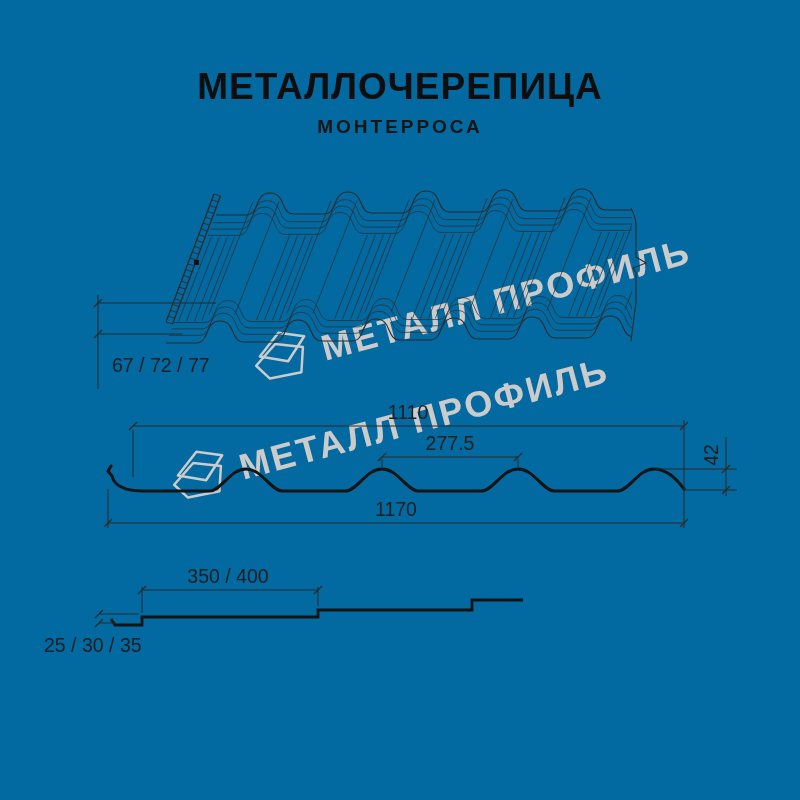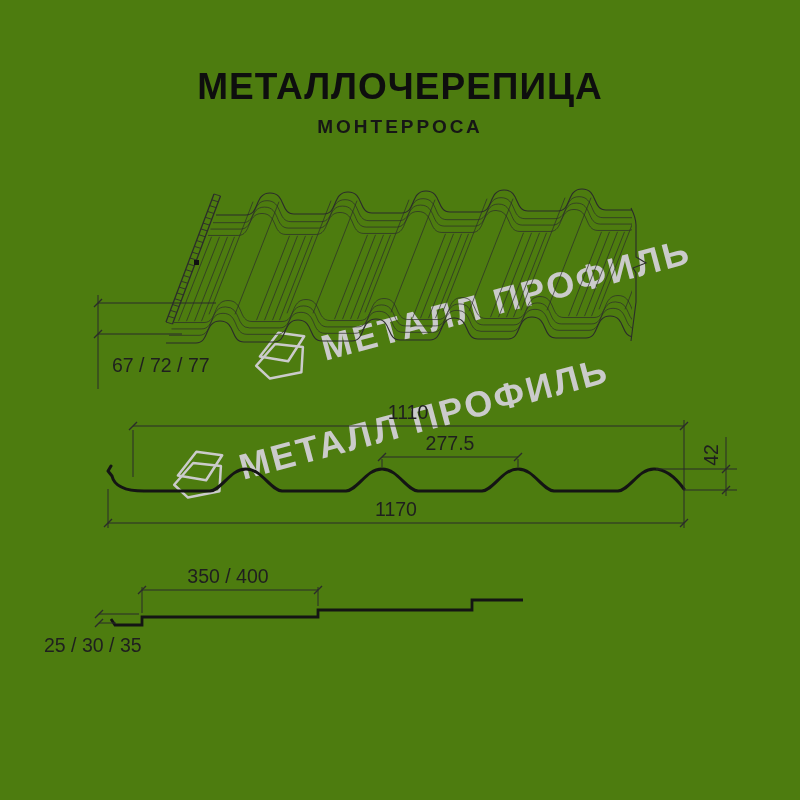--- a/index.html
+++ b/index.html
@@ -1,16 +1,16 @@
 <!DOCTYPE html>
 <html><head>
 <meta charset="utf-8">
 <style>
   html,body{margin:0;padding:0;background:#fff;}
-  .page{position:relative;width:800px;height:800px;background:#4d7c0f;overflow:hidden;
+  .page{position:relative;width:800px;height:800px;background:#0369a1;overflow:hidden;
         font-family:"Liberation Sans",sans-serif;}
   .title{position:absolute;top:66px;left:0;width:100%;text-align:center;
          font-size:37px;font-weight:800;letter-spacing:1px;color:#0e0e0e;z-index:3;}
   .subtitle{position:absolute;top:116px;left:0;width:100%;text-align:center;
             font-size:19px;font-weight:600;letter-spacing:3px;color:#161616;z-index:3;}
   .wm{position:absolute;display:flex;align-items:flex-end;gap:10px;color:#cbcbcb;
       font-size:36px;font-weight:700;letter-spacing:2.5px;white-space:nowrap;
       transform:rotate(-15deg);transform-origin:left bottom;z-index:1;}
   svg.drawing{position:absolute;left:0;top:0;z-index:2;}
   text.dim{font-family:"Liberation Sans",sans-serif;font-size:19.5px;fill:#1f1f1f;}

